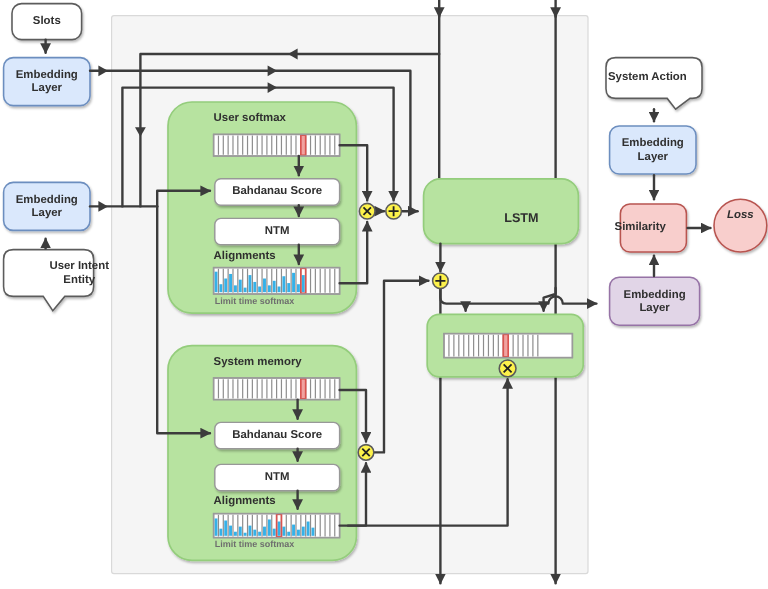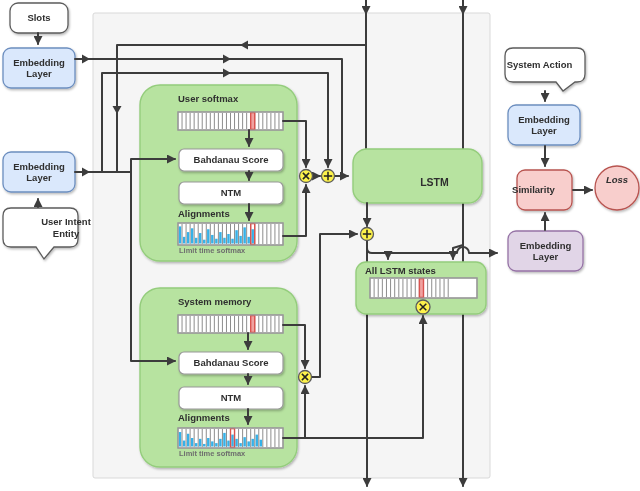--- a/index.html
+++ b/index.html
@@ -333,14 +333,13 @@
 <div class="lbl left" style="left:178px;top:207px;width:90px;height:14px;">Alignments</div>
 <div class="lbl caption left" style="left:179px;top:246px;width:100px;height:10px;">Limit time softmax</div>
 
 <div class="lbl left" style="left:178px;top:295px;width:112px;height:14px;">System memory</div>
 <div class="lbl" style="left:179px;top:352px;width:104px;height:22px;">Bahdanau Score</div>
 <div class="lbl" style="left:179px;top:387px;width:104px;height:22px;">NTM</div>
 <div class="lbl left" style="left:178px;top:411px;width:90px;height:14px;">Alignments</div>
 <div class="lbl caption left" style="left:179px;top:449px;width:100px;height:10px;">Limit time softmax</div>
 
 <div class="lbl big" style="left:370px;top:149px;width:129px;height:66px;">LSTM</div>
-<div class="lbl left" style="left:365px;top:264px;width:118px;height:13px;">All LSTM states</div>
 </div>
 
 </body></html>

